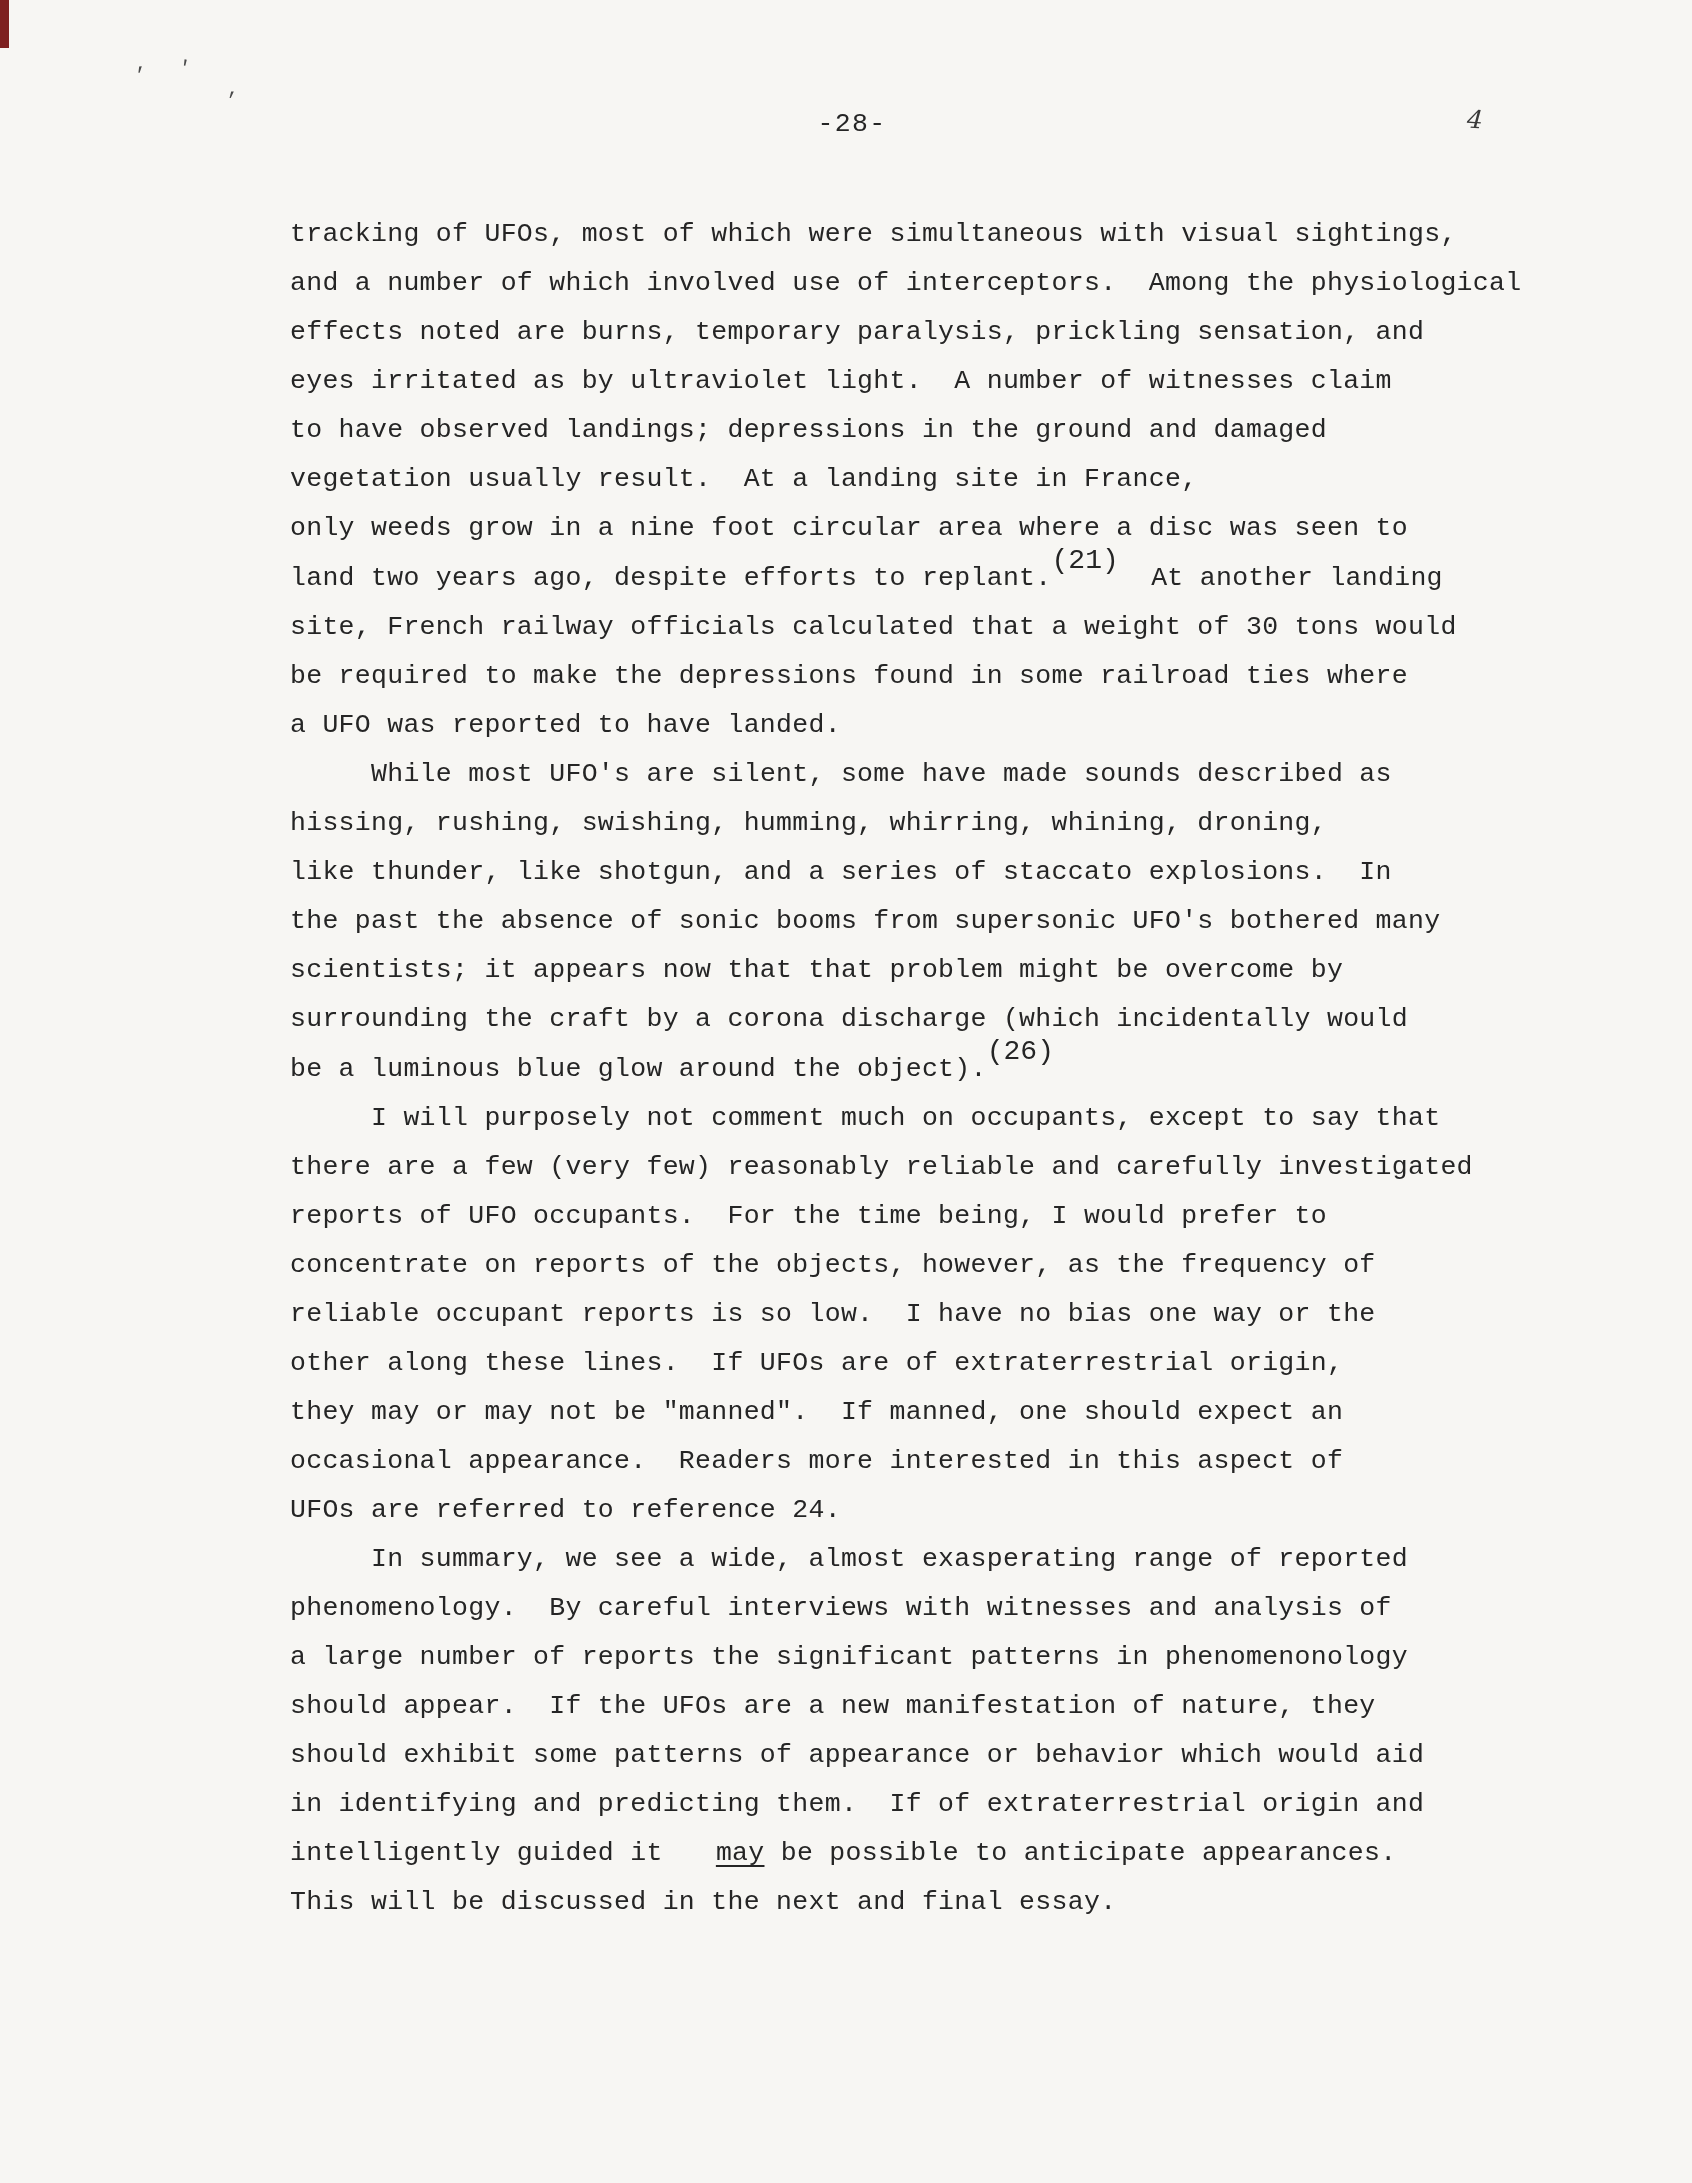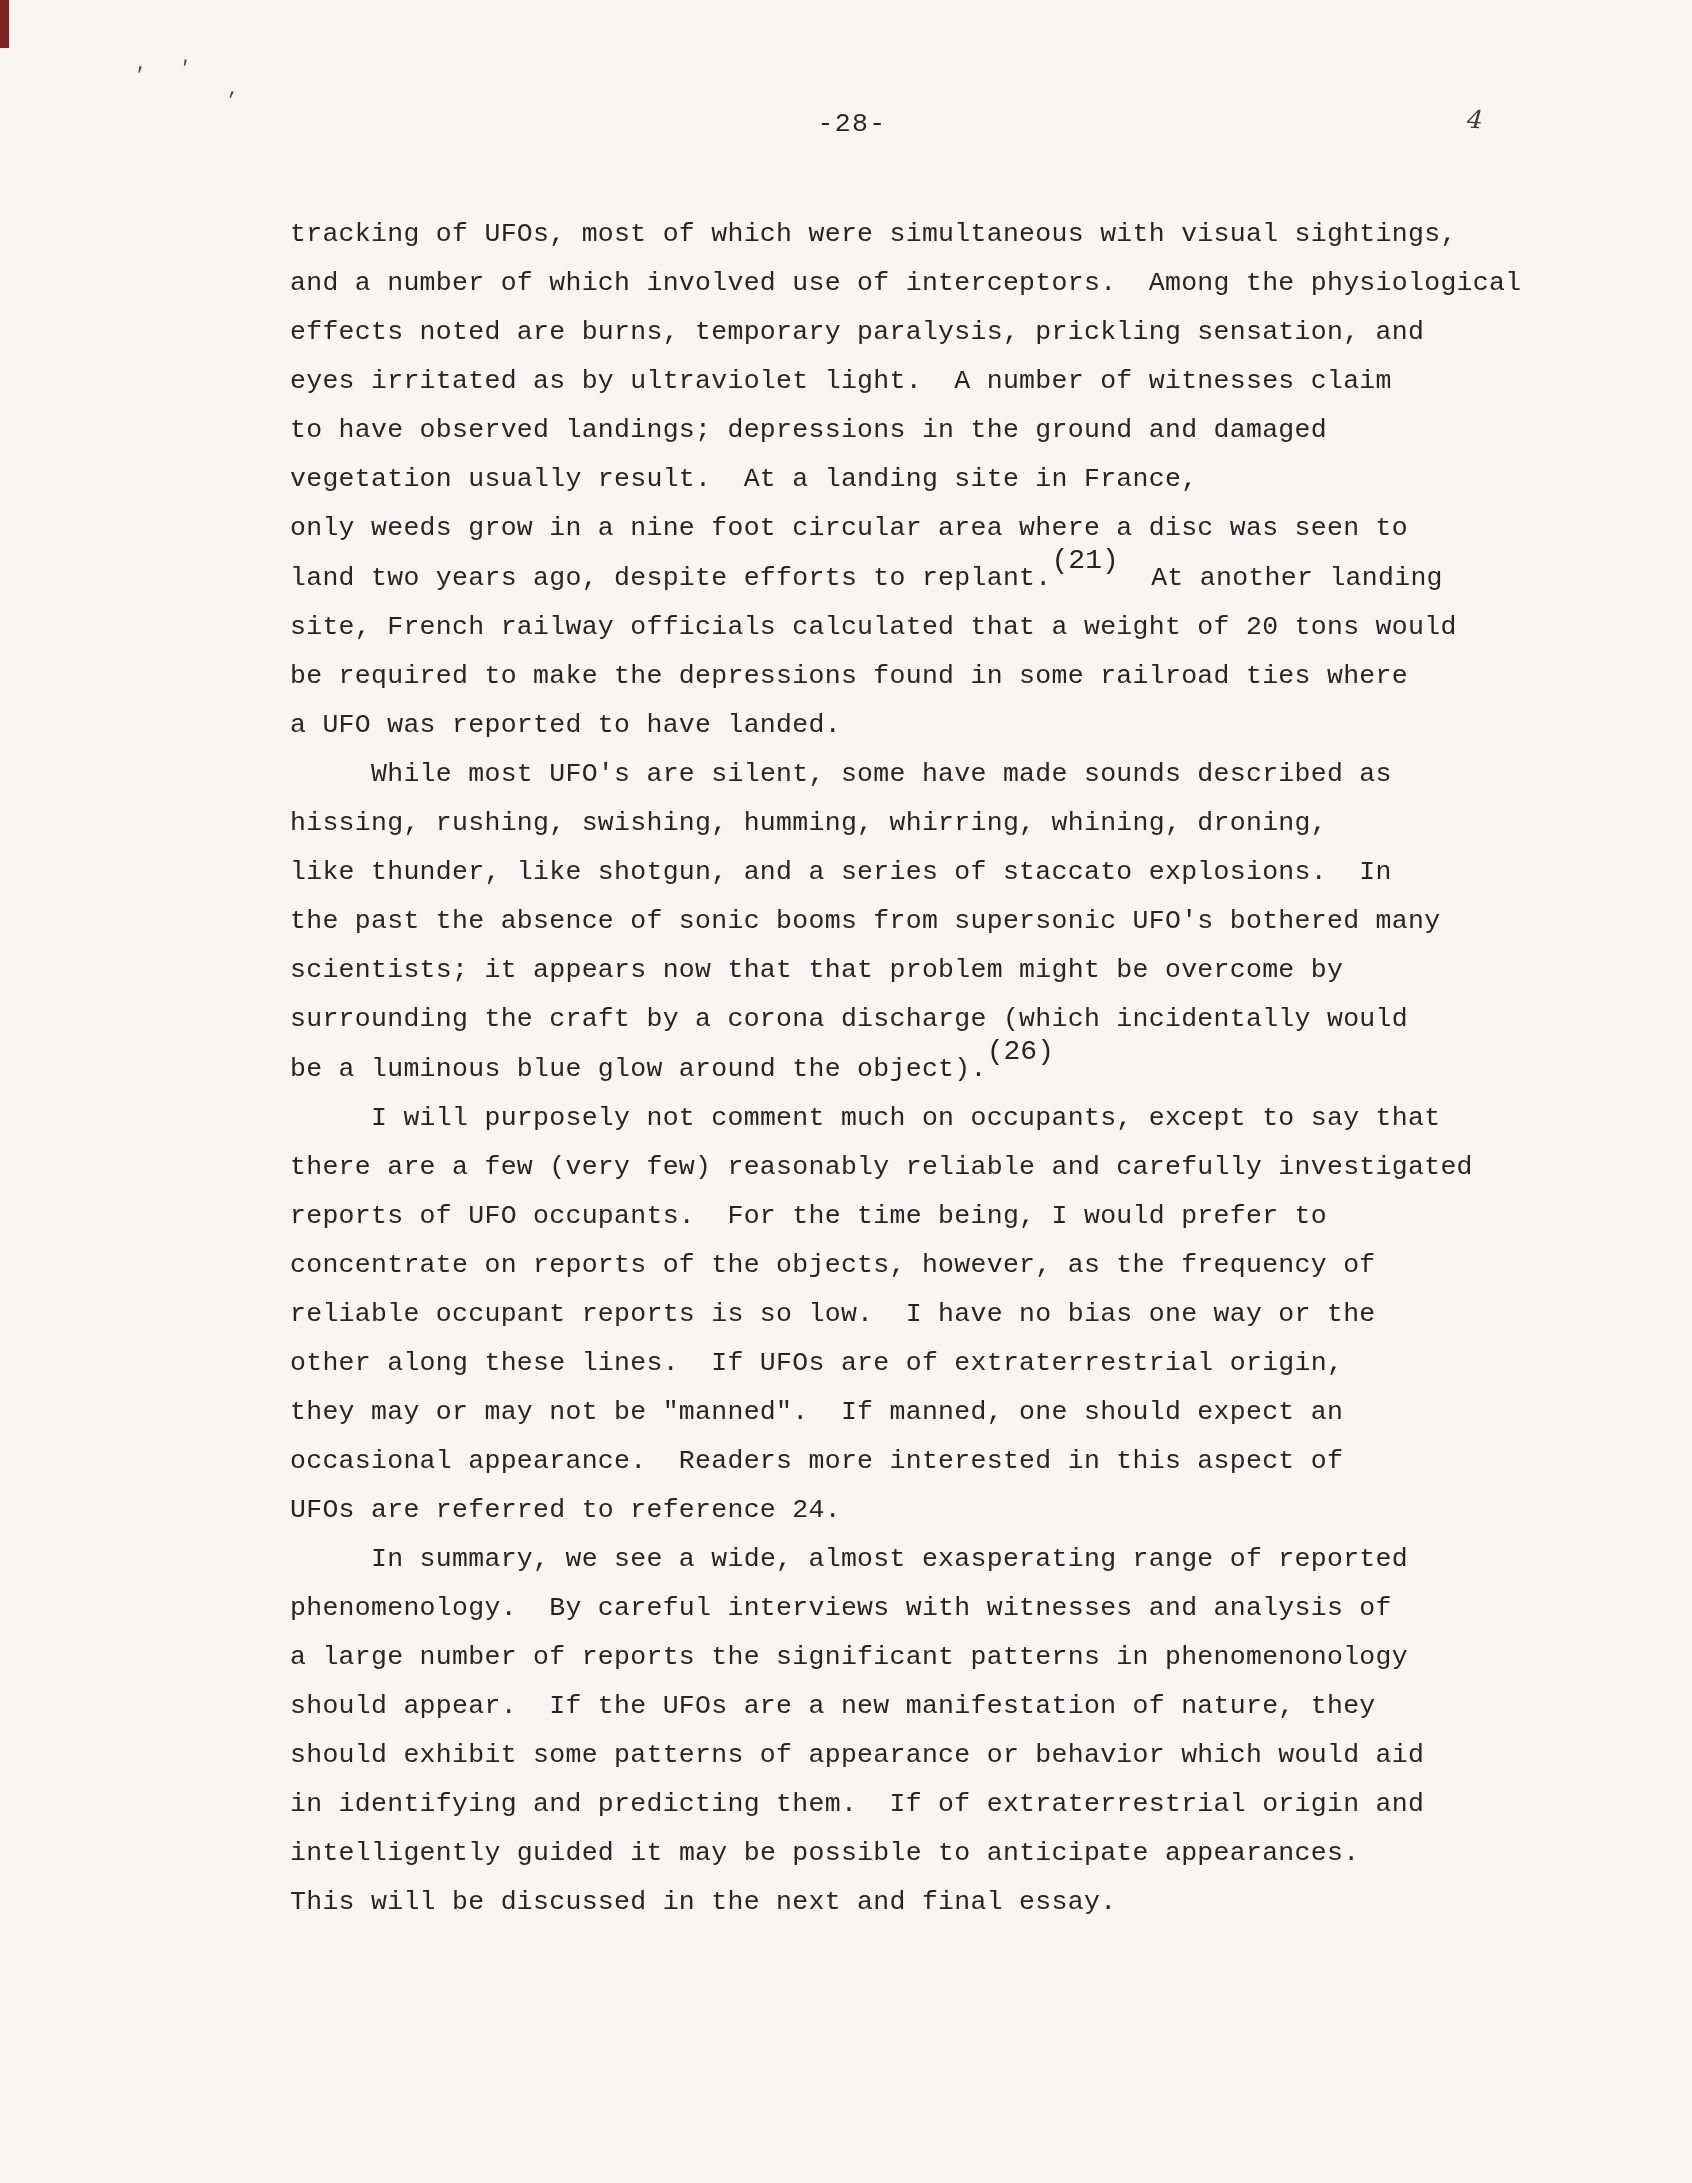--- a/index.html
+++ b/index.html
@@ -62,22 +62,24 @@
     white-space: pre-wrap;
   }
   .body-text sup {
     font-size: 28px;
     letter-spacing: 0;
     vertical-align: baseline;
     position: relative;
     top: -0.62em;
   }
   .underline {
+    text-decoration: underline;
     text-underline-offset: 4.6px;
     text-decoration-thickness: 2px;
+    margin-left: 37px;
   }
 </style>
 </head>
 <body>
 
 <div class="edge-mark"></div>
 
 <span class="speck speck-1">’</span>
 <span class="speck speck-2">ʹ</span>
 <span class="speck speck-3">,</span>
@@ -87,21 +89,21 @@
 <div class="corner-mark">4</div>
 
 <div class="body-text"><span>tracking of UFOs, most of which were simultaneous with visual sightings,
 and a number of which involved use of interceptors.  Among the physiological
 effects noted are burns, temporary paralysis, prickling sensation, and
 eyes irritated as by ultraviolet light.  A number of witnesses claim
 to have observed landings; depressions in the ground and damaged
 vegetation usually result.  At a landing site in France,
 only weeds grow in a nine foot circular area where a disc was seen to
 land two years ago, despite efforts to replant.</span><sup>(21)</sup><span>  At another landing
-site, French railway officials calculated that a weight of 20 tons would
+site, French railway officials calculated that a weight of 30 tons would
 be required to make the depressions found in some railroad ties where
 a UFO was reported to have landed.
 </span><span>     While most UFO's are silent, some have made sounds described as
 hissing, rushing, swishing, humming, whirring, whining, droning,
 like thunder, like shotgun, and a series of staccato explosions.  In
 the past the absence of sonic booms from supersonic UFO's bothered many
 scientists; it appears now that that problem might be overcome by
 surrounding the craft by a corona discharge (which incidentally would
 be a luminous blue glow around the object).</span><sup>(26)</sup><span>
      I will purposely not comment much on occupants, except to say that

